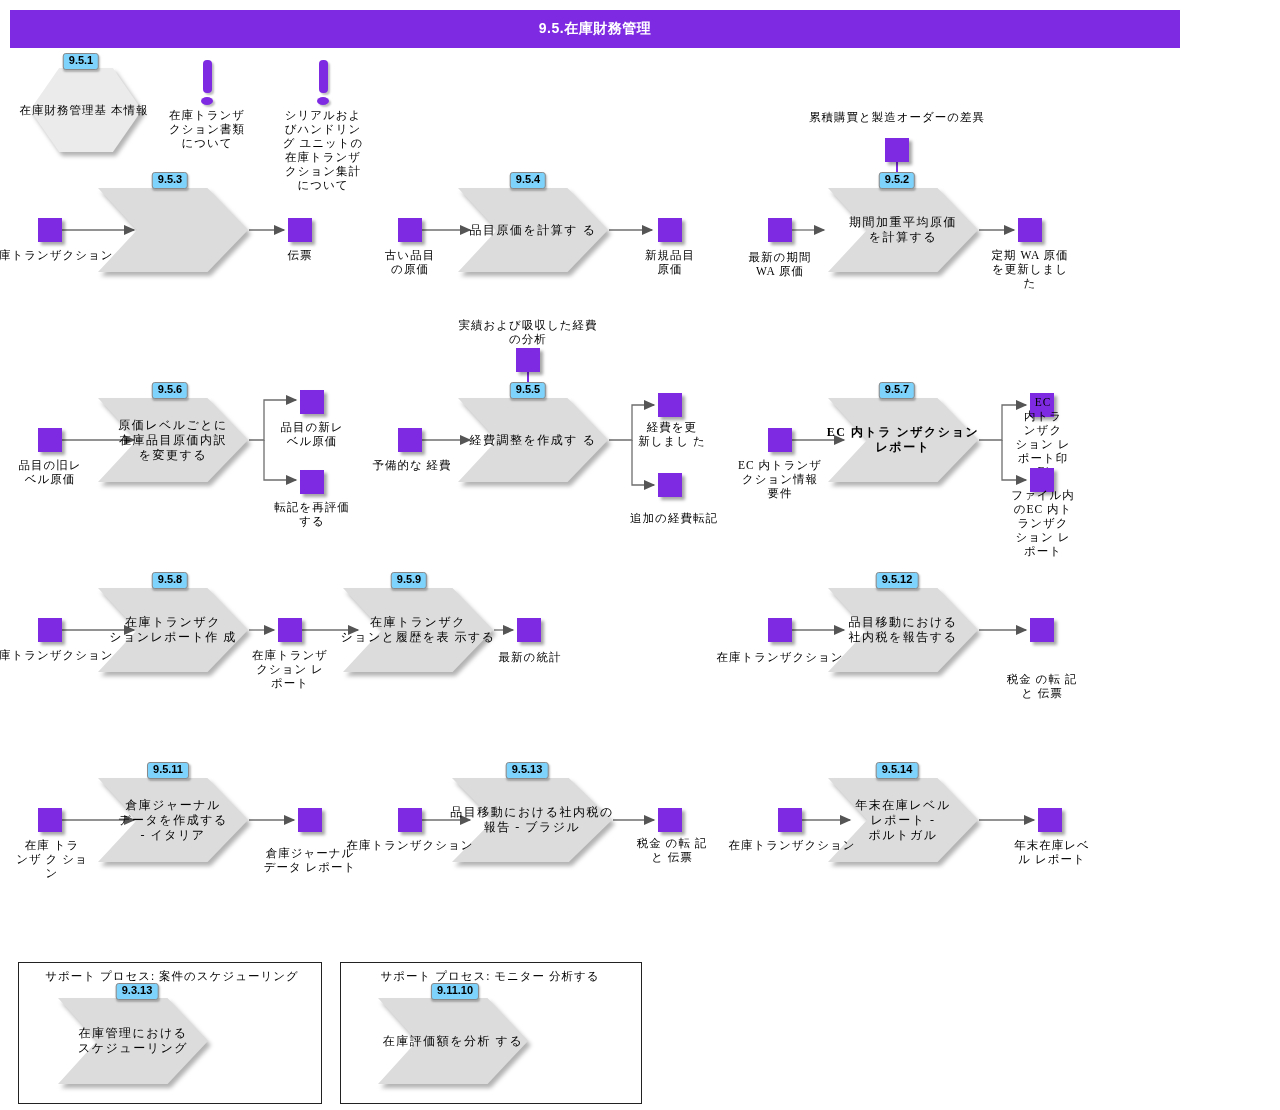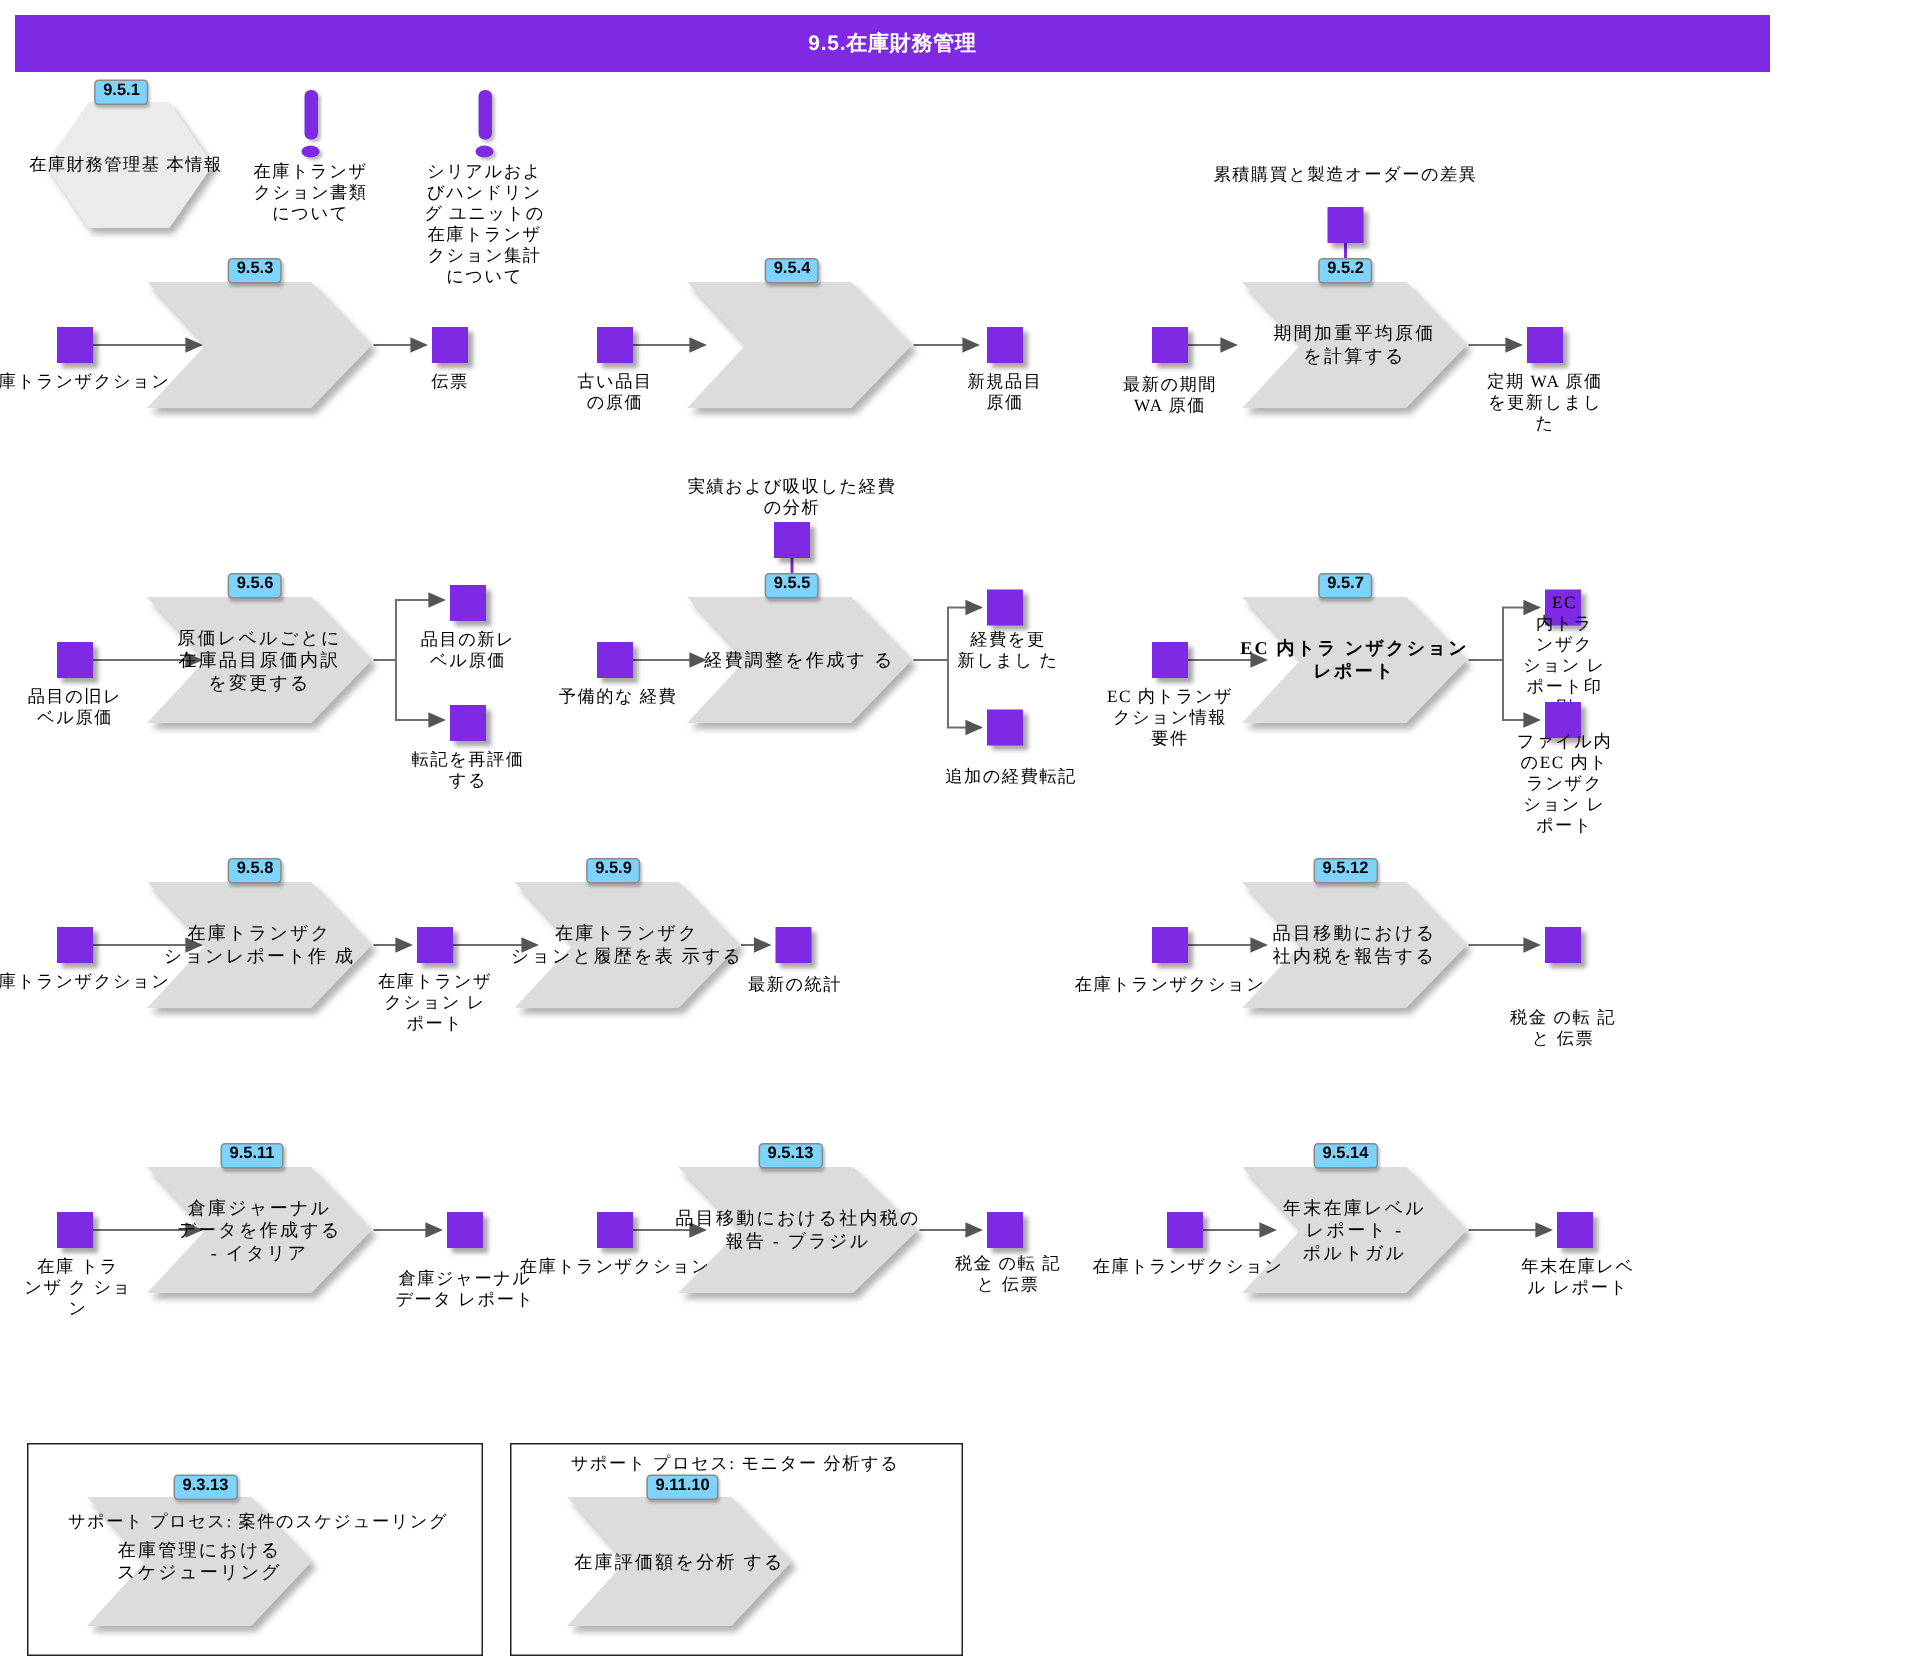--- a/index.html
+++ b/index.html
@@ -121,20 +121,21 @@
     </div>
   <div class="sq" style="left:38px;top:218px;"></div>
   <div class="lbl nw" style="left:50px;top:248px;">在庫トランザクション</div>
   <div class="sq" style="left:288px;top:218px;"></div>
   <div class="lbl nw" style="left:300px;top:248px;">伝票</div>
 
   <div class="badge" style="left:528px;top:172px;">9.5.4</div>
   <div class="chev-wrap" style="left:458px;top:188px;width:150px;height:84px;">
       <div class="chev"></div>
     </div>
+  <div class="clab" style="left:448px;top:188px;width:170px;height:84px;">品目原価を計算す る</div>
   <div class="sq" style="left:398px;top:218px;"></div>
   <div class="lbl" style="left:410px;top:248px;">古い品目
 の原価</div>
   <div class="sq" style="left:658px;top:218px;"></div>
   <div class="lbl" style="left:670px;top:248px;">新規品目
 原価</div>
 
   <div class="lbl nw" style="left:897px;top:110px;">累積購買と製造オーダーの差異</div>
   <div class="sq" style="left:885px;top:138px;"></div>
   <div class="badge" style="left:897px;top:172px;">9.5.2</div>
@@ -276,21 +277,21 @@
   <div class="clab" style="left:818px;top:778px;width:170px;height:84px;">年末在庫レベル
 レポート -
 ポルトガル</div>
   <div class="sq" style="left:778px;top:808px;"></div>
   <div class="lbl nw" style="left:792px;top:838px;">在庫トランザクション</div>
   <div class="sq" style="left:1038px;top:808px;"></div>
   <div class="lbl" style="left:1052px;top:838px;">年末在庫レベ
 ル レポート</div>
 
   <div class="sbox" style="left:18px;top:962px;width:302px;height:140px;"></div>
-  <div class="lbl nw" style="left:172px;top:969px;margin-top:39px;">サポート プロセス: 案件のスケジューリング</div>
+  <div class="lbl nw" style="left:172px;top:969px;">サポート プロセス: 案件のスケジューリング</div>
   <div class="badge" style="left:137px;top:983px;">9.3.13</div>
   <div class="chev-wrap" style="left:58px;top:998px;width:150px;height:86px;">
       <div class="chev"></div>
     </div>
   <div class="clab" style="left:48px;top:998px;width:170px;height:86px;">在庫管理における
 スケジューリング</div>
 
   <div class="sbox" style="left:340px;top:962px;width:300px;height:140px;"></div>
   <div class="lbl nw" style="left:490px;top:969px;">サポート プロセス: モニター 分析する</div>
   <div class="badge" style="left:455px;top:983px;">9.11.10</div>

